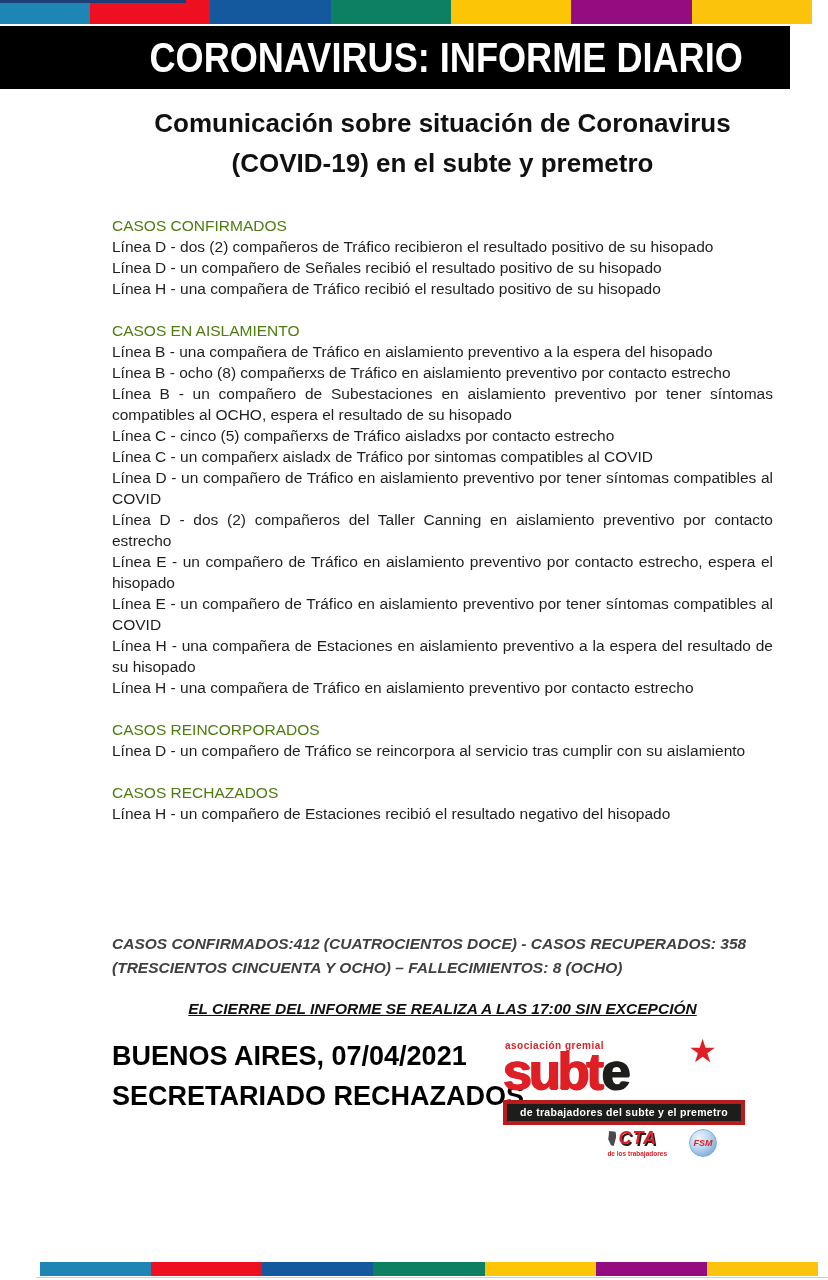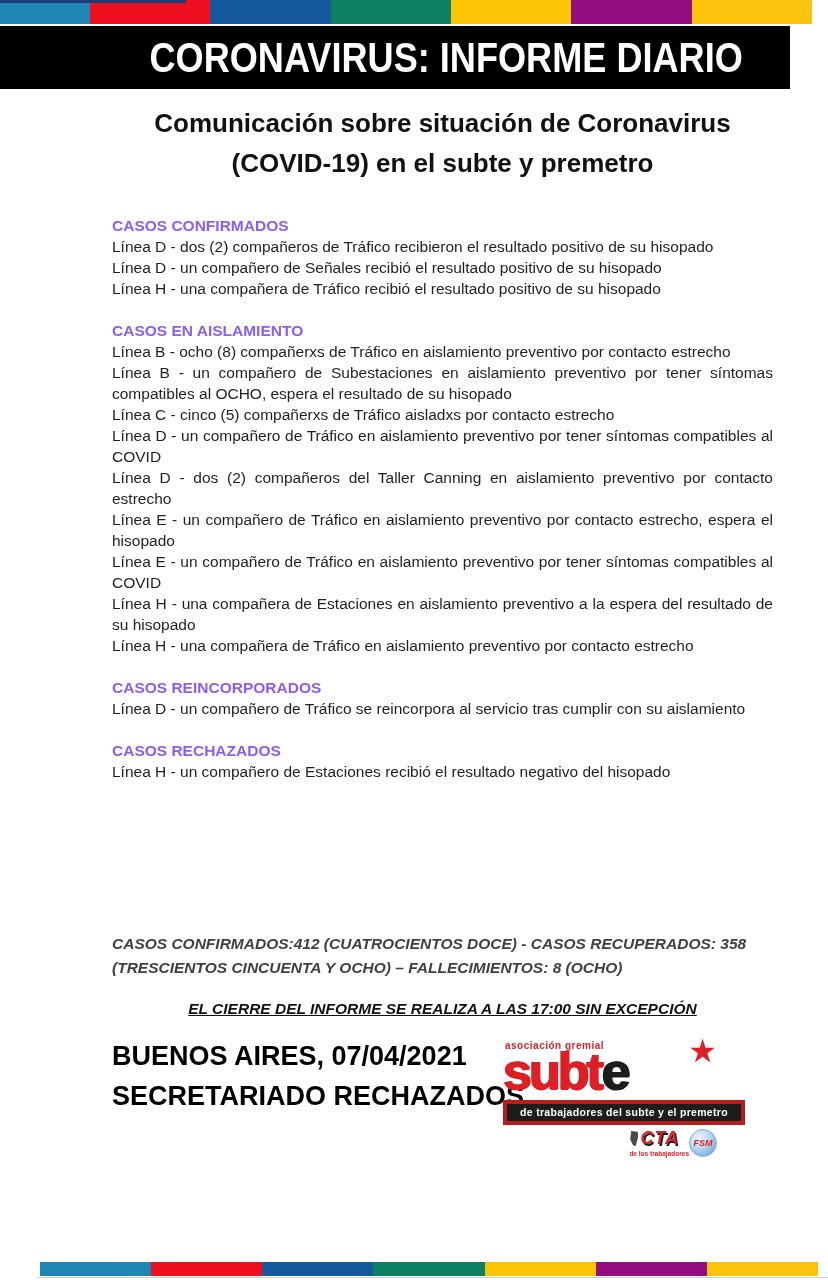--- a/index.html
+++ b/index.html
@@ -34,21 +34,21 @@
   .doc-title{
     position:absolute;top:103px;left:112px;width:661px;
     margin:0;text-align:center;
     font-size:26px;line-height:40px;font-weight:bold;color:#111;
   }
   
   .content{
     position:absolute;top:215px;left:112px;width:661px;
     font-size:15.5px;line-height:21px;
   }
-  .content h2{font-size:15.5px;line-height:21px;font-weight:bold;margin:21px 0 0 0;color:#8b5cf6;}
+  .content h2{font-size:15.5px;line-height:21px;font-weight:normal;margin:21px 0 0 0;color:#4d7c0f;}
   .content h2:first-child{margin-top:0;}
   .content p{margin:0;text-align:justify;text-justify:inter-word;}
   
   .summary{position:absolute;top:932px;left:112px;width:661px;}
   .summary .stats{
     margin:0;font-weight:bold;font-style:italic;
     font-size:15.5px;line-height:24px;color:#404040;
   }
   .summary .closing{
     margin:20px 0 0 0;text-align:center;font-weight:bold;font-style:italic;
@@ -72,21 +72,21 @@
   .logo-star{
     position:absolute;top:-14px;right:28px;
     color:var(--logo-red,#de1f26);font-size:32px;line-height:32px;
     text-shadow:0 0 2px #fff;
   }
   .logo-bar{
     margin-top:3px;background:#1d1d1b;color:#fff;
     font-size:10.5px;font-weight:bold;letter-spacing:.3px;
     text-align:center;padding:2px 0 3px 0;border:4px solid #b91c1c;
   }
-  .logo-orgs{display:flex;justify-content:flex-end;align-items:center;gap:0;margin-top:3px;padding-right:28px;}
+  .logo-orgs{display:flex;justify-content:flex-end;align-items:center;gap:22px;margin-top:3px;padding-right:28px;}
   .cta-block{text-align:center;}
   .cta-row{display:flex;align-items:center;gap:2px;}
   .map-shape{display:inline-block;width:9px;height:15px;background:#4a4a4a;
     clip-path:polygon(20% 0,90% 5%,100% 35%,70% 100%,40% 95%,10% 55%);}
   .cta-text{
     font-style:italic;font-weight:bold;color:var(--logo-red,#de1f26);font-size:18px;letter-spacing:1px;
     text-shadow:1.5px 1.5px 0 #1d1d1b;
   }
   .cta-sub{color:var(--logo-red,#de1f26);font-size:6.5px;font-weight:bold;margin-top:1px;}
   .fsm-globe{
@@ -119,23 +119,25 @@
 
   <h1 class="doc-title">Comunicación sobre situación de Coronavirus (COVID-19) en el subte y premetro</h1>
 
   <div class="content">
     <h2>CASOS CONFIRMADOS</h2>
     <p>Línea D - dos (2) compañeros de Tráfico recibieron el resultado positivo de su hisopado</p>
     <p>Línea D - un compañero de Señales recibió el resultado positivo de su hisopado</p>
     <p>Línea H - una compañera de Tráfico recibió el resultado positivo de su hisopado</p>
 
     <h2>CASOS EN AISLAMIENTO</h2>
+    <p>Línea B - una compañera de Tráfico en aislamiento preventivo a la espera del hisopado</p>
     <p>Línea B - ocho (8) compañerxs de Tráfico en aislamiento preventivo por contacto estrecho</p>
     <p>Línea B - un compañero de Subestaciones en aislamiento preventivo por tener síntomas compatibles al OCHO, espera el resultado de su hisopado</p>
     <p>Línea C - cinco (5) compañerxs de Tráfico aisladxs por contacto estrecho</p>
+    <p>Línea C - un compañerx aisladx de Tráfico por sintomas compatibles al COVID</p>
     <p>Línea D - un compañero de Tráfico en aislamiento preventivo por tener síntomas compatibles al COVID</p>
     <p>Línea D - dos (2) compañeros del Taller Canning en aislamiento preventivo por contacto estrecho</p>
     <p>Línea E - un compañero de Tráfico en aislamiento preventivo por contacto estrecho, espera el hisopado</p>
     <p>Línea E - un compañero de Tráfico en aislamiento preventivo por tener síntomas compatibles al COVID</p>
     <p>Línea H - una compañera de Estaciones en aislamiento preventivo a la espera del resultado de su hisopado</p>
     <p>Línea H - una compañera de Tráfico en aislamiento preventivo por contacto estrecho</p>
 
     <h2>CASOS REINCORPORADOS</h2>
     <p>Línea D - un compañero de Tráfico se reincorpora al servicio tras cumplir con su aislamiento</p>
 

